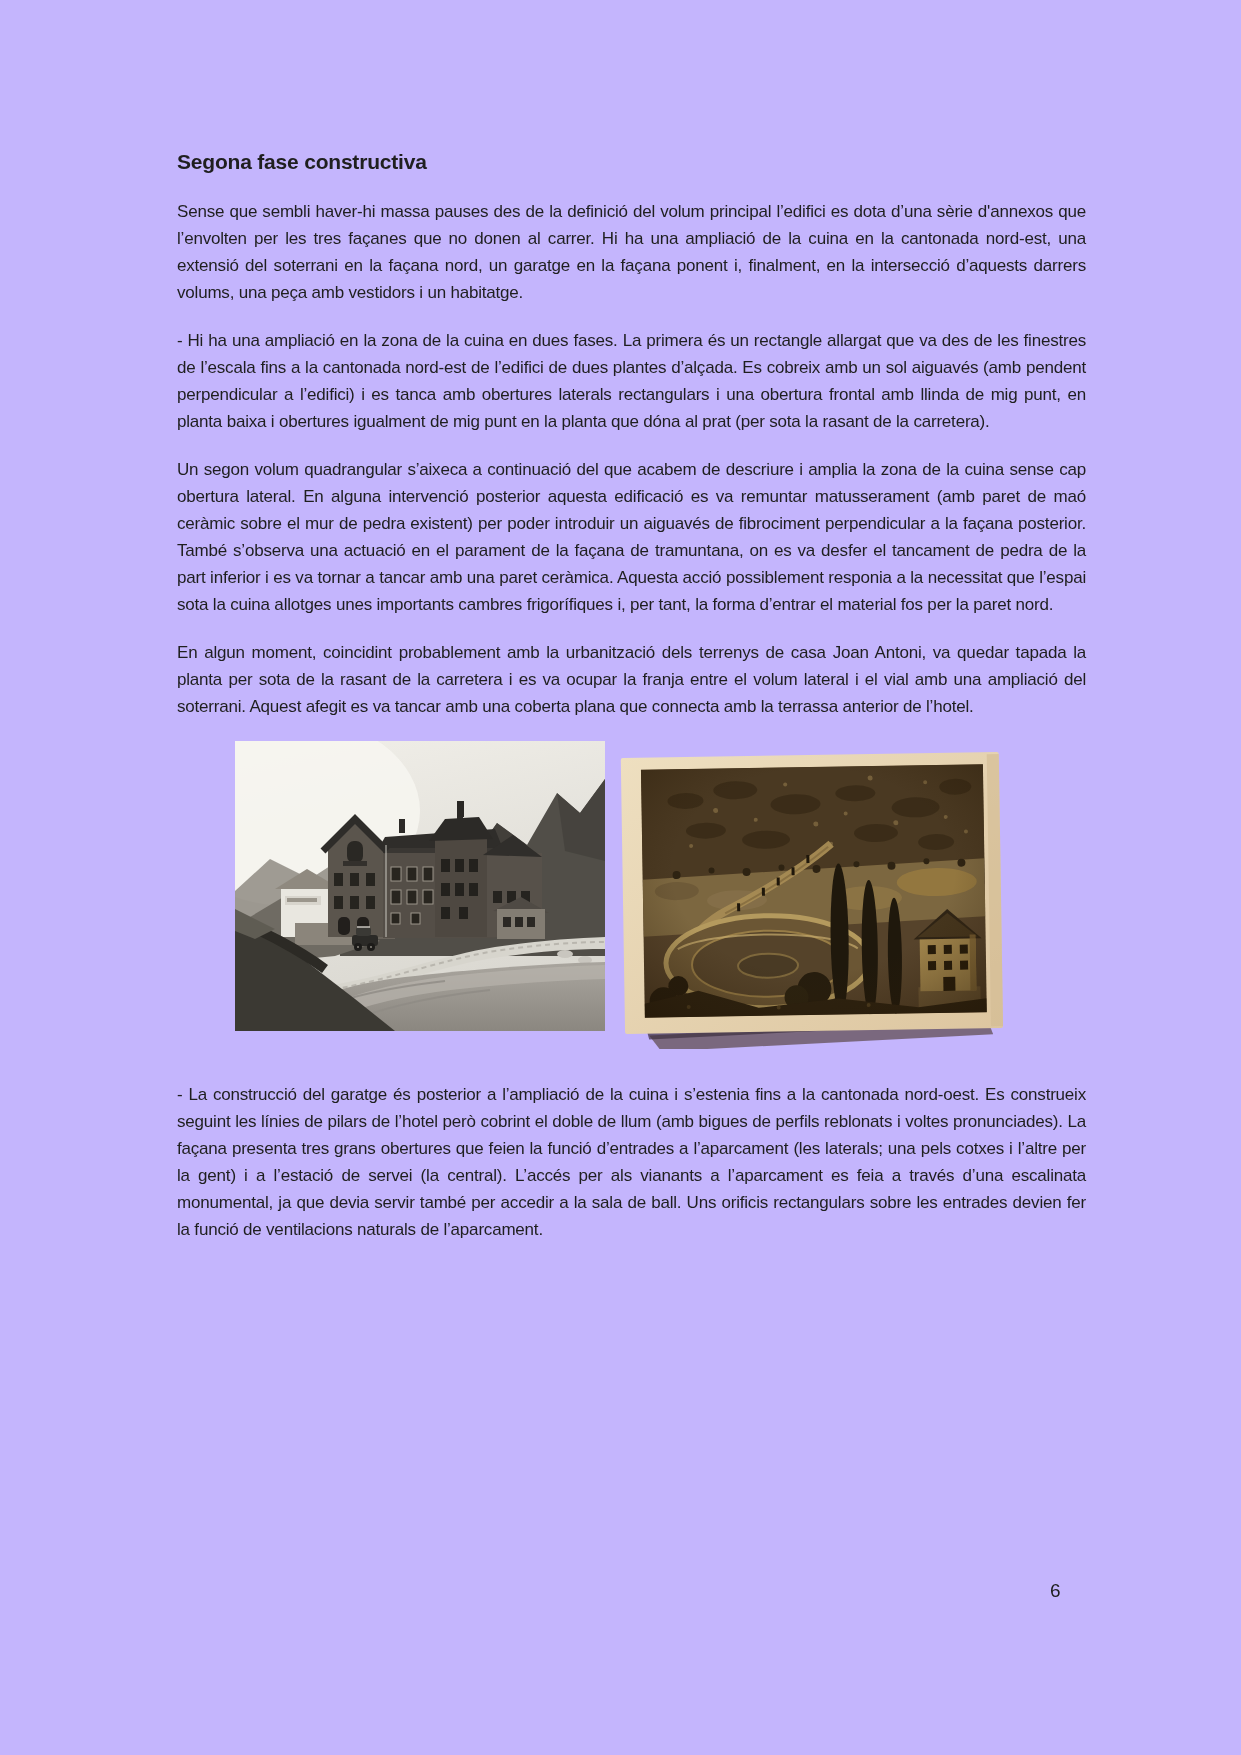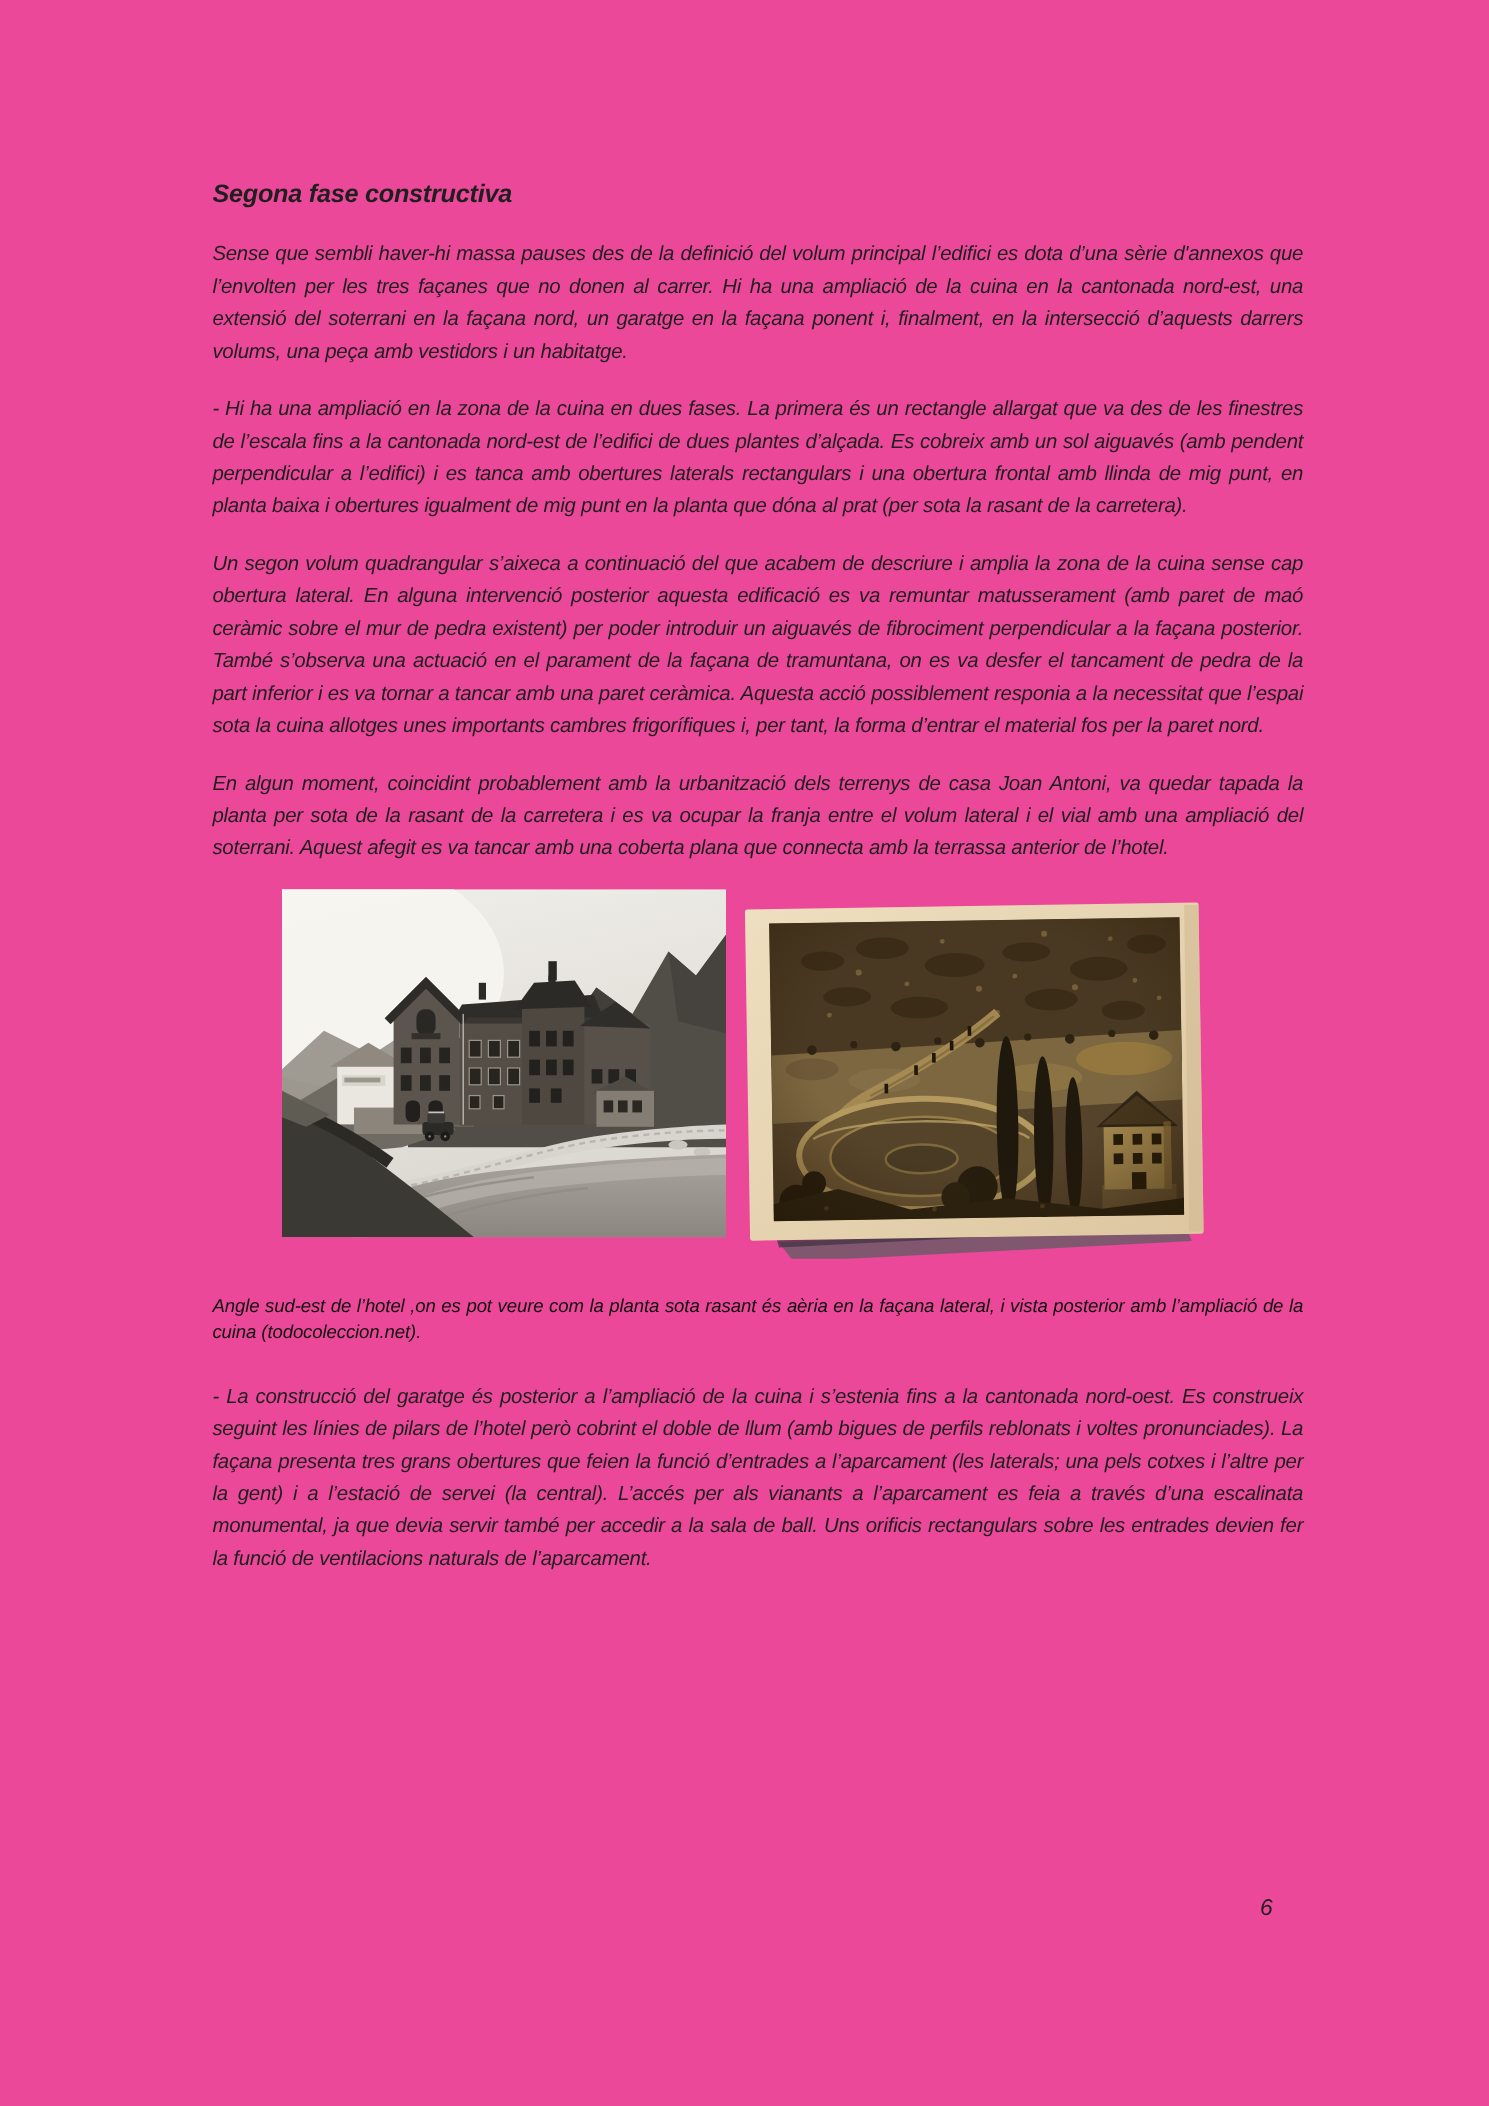--- a/index.html
+++ b/index.html
@@ -1,21 +1,21 @@
 <!DOCTYPE html>
 <html><head>
 <meta charset="utf-8">
 <style>
   html, body { margin: 0; padding: 0; background: #ffffff; }
   body {
     width: 1241px; height: 1755px; position: relative; overflow: hidden;
     font-family: "Liberation Sans", sans-serif;
     -webkit-font-smoothing: antialiased;
   }
-  .page { position: absolute; inset: 0; background: #ec4899; font-style: italic; }
+  .page { position: absolute; inset: 0; background: #c4b5fd; }
   .content {
     position: absolute; left: 177px; top: 150px; width: 909px;
     color: #1f1f1f;
   }
   .heading {
     font-size: 21px; font-weight: bold; letter-spacing: -0.2px;
     margin: 0 0 24px 0;
   }
   .para {
     font-size: 17px; line-height: 27px; letter-spacing: -0.2px;
@@ -278,19 +278,18 @@
                   <circle cx="160" cy="258" r="2"></circle>
                   <circle cx="250" cy="257" r="2"></circle>
                 </g>
               <rect x="26" y="18" width="342" height="248" fill="url(#pcVig)"></rect>
             </g>
           </g>
         </svg>
       </div>
     </div>
 
-    <p class="caption">Angle sud-est de l’hotel ,on es pot veure com la planta sota rasant és aèria en la façana lateral, i vista posterior amb l’ampliació de la cuina (todocoleccion.net).</p>
 
     <p class="para closing">- La construcció del garatge és posterior a l’ampliació de la cuina i s’estenia fins a la cantonada nord-oest. Es construeix seguint les línies de pilars de l’hotel però cobrint el doble de llum (amb bigues de perfils reblonats i voltes pronunciades). La façana presenta tres grans obertures que feien la funció d’entrades a l’aparcament (les laterals; una pels cotxes i l’altre per la gent) i a l’estació de servei (la central). L’accés per als vianants a l’aparcament es feia a través d’una escalinata monumental, ja que devia servir també per accedir a la sala de ball. Uns orificis rectangulars sobre les entrades devien fer la funció de ventilacions naturals de l’aparcament.</p>
   </div>
 
   <div class="page-number">6</div>
 </div>
 
 </body></html>

